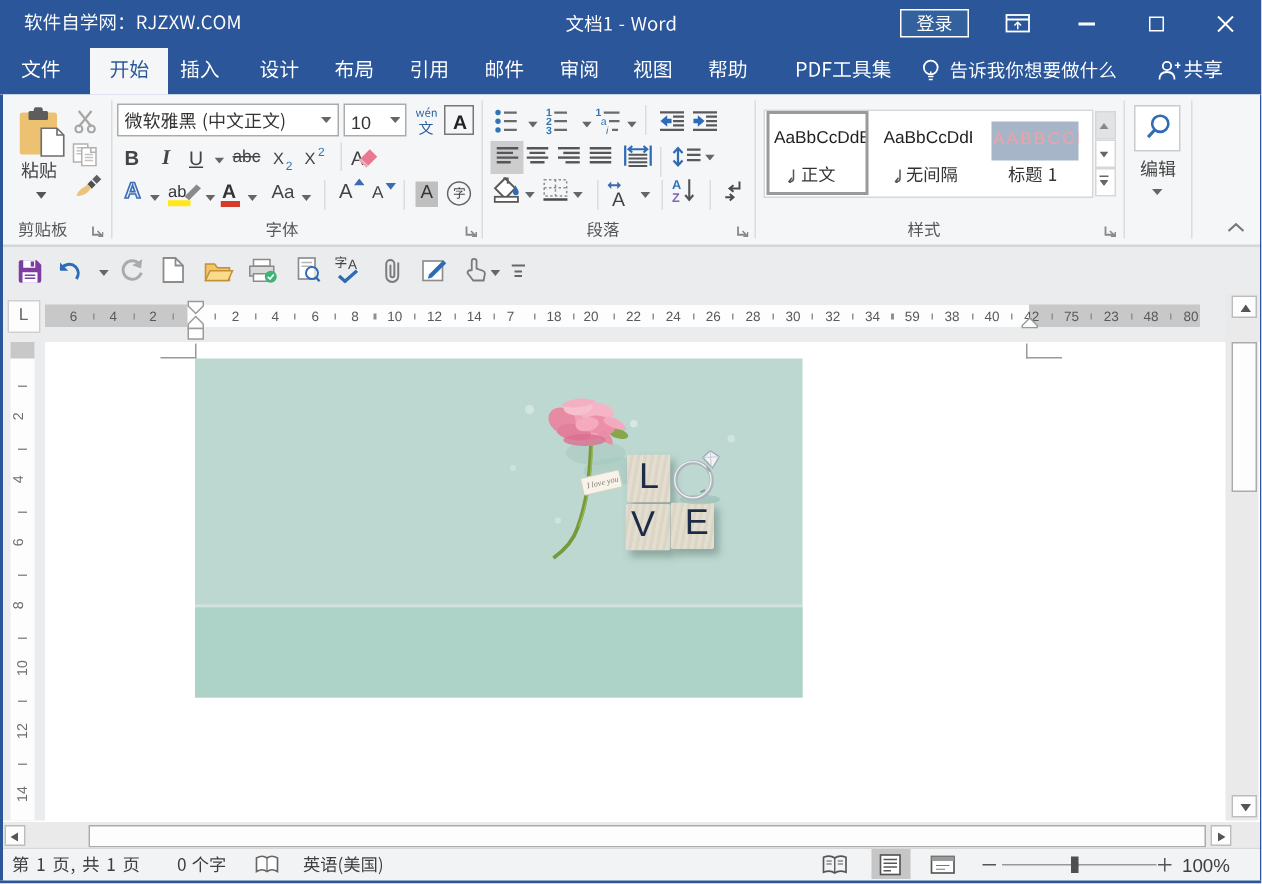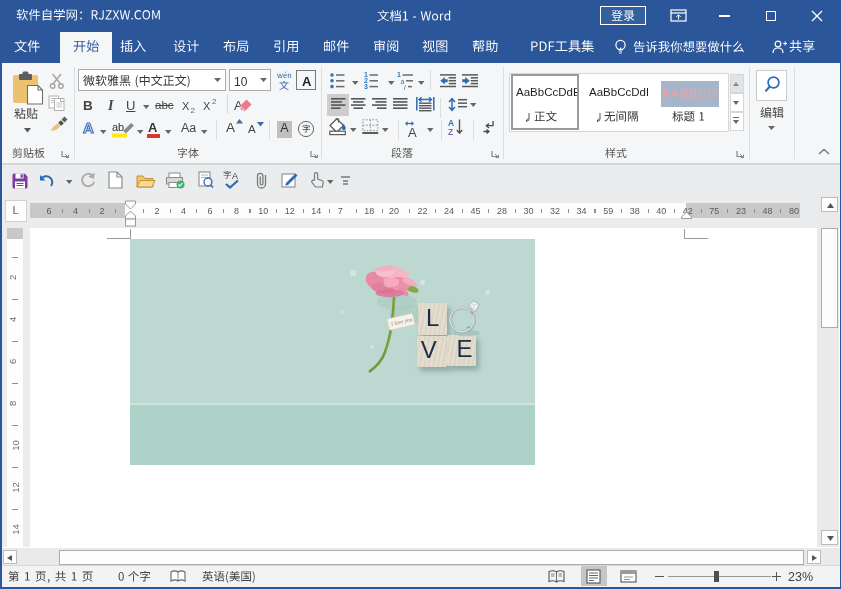--- a/index.html
+++ b/index.html
@@ -480,21 +480,21 @@
 <span style="position:absolute;left:207.6px;top:205.8px;font-size:9px;color:#595959;white-space:pre;letter-spacing:0">6</span>
 <span style="position:absolute;left:234.1px;top:205.8px;font-size:9px;color:#595959;white-space:pre;letter-spacing:0">8</span>
 <span style="position:absolute;left:258.2px;top:205.8px;font-size:9px;color:#595959;white-space:pre;letter-spacing:0">10</span>
 <span style="position:absolute;left:284.7px;top:205.8px;font-size:9px;color:#595959;white-space:pre;letter-spacing:0">12</span>
 <span style="position:absolute;left:311.2px;top:205.8px;font-size:9px;color:#595959;white-space:pre;letter-spacing:0">14</span>
 <span style="position:absolute;left:337.8px;top:205.8px;font-size:9px;color:#595959;white-space:pre;letter-spacing:0">7</span>
 <span style="position:absolute;left:364.3px;top:205.8px;font-size:9px;color:#595959;white-space:pre;letter-spacing:0">18</span>
 <span style="position:absolute;left:389px;top:205.8px;font-size:9px;color:#595959;white-space:pre;letter-spacing:0">20</span>
 <span style="position:absolute;left:417.4px;top:205.8px;font-size:9px;color:#595959;white-space:pre;letter-spacing:0">22</span>
 <span style="position:absolute;left:443.9px;top:205.8px;font-size:9px;color:#595959;white-space:pre;letter-spacing:0">24</span>
-<span style="position:absolute;left:470.5px;top:205.8px;font-size:9px;color:#595959;white-space:pre;letter-spacing:0">45</span>
+<span style="position:absolute;left:470.5px;top:205.8px;font-size:9px;color:#595959;white-space:pre;letter-spacing:0">26</span>
 <span style="position:absolute;left:497.0px;top:205.8px;font-size:9px;color:#595959;white-space:pre;letter-spacing:0">28</span>
 <span style="position:absolute;left:523.6px;top:205.8px;font-size:9px;color:#595959;white-space:pre;letter-spacing:0">30</span>
 <span style="position:absolute;left:550.1px;top:205.8px;font-size:9px;color:#595959;white-space:pre;letter-spacing:0">32</span>
 <span style="position:absolute;left:576.6px;top:205.8px;font-size:9px;color:#595959;white-space:pre;letter-spacing:0">34</span>
 <span style="position:absolute;left:603.2px;top:205.8px;font-size:9px;color:#595959;white-space:pre;letter-spacing:0">59</span>
 <span style="position:absolute;left:629.7px;top:205.8px;font-size:9px;color:#595959;white-space:pre;letter-spacing:0">38</span>
 <span style="position:absolute;left:656.3px;top:205.8px;font-size:9px;color:#595959;white-space:pre;letter-spacing:0">40</span>
 <span style="position:absolute;left:682.8px;top:205.8px;font-size:9px;color:#595959;white-space:pre;letter-spacing:0">42</span>
 <span style="position:absolute;left:709.3px;top:205.8px;font-size:9px;color:#595959;white-space:pre;letter-spacing:0">75</span>
 <span style="position:absolute;left:735.9px;top:205.8px;font-size:9px;color:#595959;white-space:pre;letter-spacing:0">23</span>
@@ -660,15 +660,15 @@
     <rect x="1" y="1" width="15" height="3" fill="#9a9a9a"></rect>
     <line x1="4" y1="7" x2="13" y2="7" stroke="#777" stroke-width="0.8"></line>
     <line x1="4" y1="9.5" x2="10" y2="9.5" stroke="#777" stroke-width="0.8"></line>
   </svg>
 <div style="position:absolute;left:655px;top:575.5px;width:9px;height:1.8px;background:#555"></div>
 <div style="position:absolute;left:668px;top:576px;width:103px;height:1px;background:#999"></div>
 <div style="position:absolute;left:718px;top:575px;width:1px;height:3px;background:#999"></div>
 <div style="position:absolute;left:714px;top:570.5px;width:5px;height:11px;background:#4f4f4f"></div>
 <div style="position:absolute;left:772px;top:575.5px;width:9px;height:1.8px;background:#555"></div>
 <div style="position:absolute;left:775.6px;top:572px;width:1.8px;height:9px;background:#555"></div>
-<span style="position:absolute;left:788px;top:569.5px;font-size:12.5px;color:#3f3f3f;white-space:pre;">23%</span>
+<span style="position:absolute;left:788px;top:569.5px;font-size:12.5px;color:#3f3f3f;white-space:pre;">100%</span>
 <div style="position:absolute;left:0px;top:63px;width:1.5px;height:524px;background:#2b579a"></div>
 <div style="position:absolute;left:839.5px;top:63px;width:1.5px;height:524px;background:#2b579a"></div>
 <div style="position:absolute;left:0px;top:587px;width:841px;height:2px;background:#2b579a"></div>
 </body></html>

